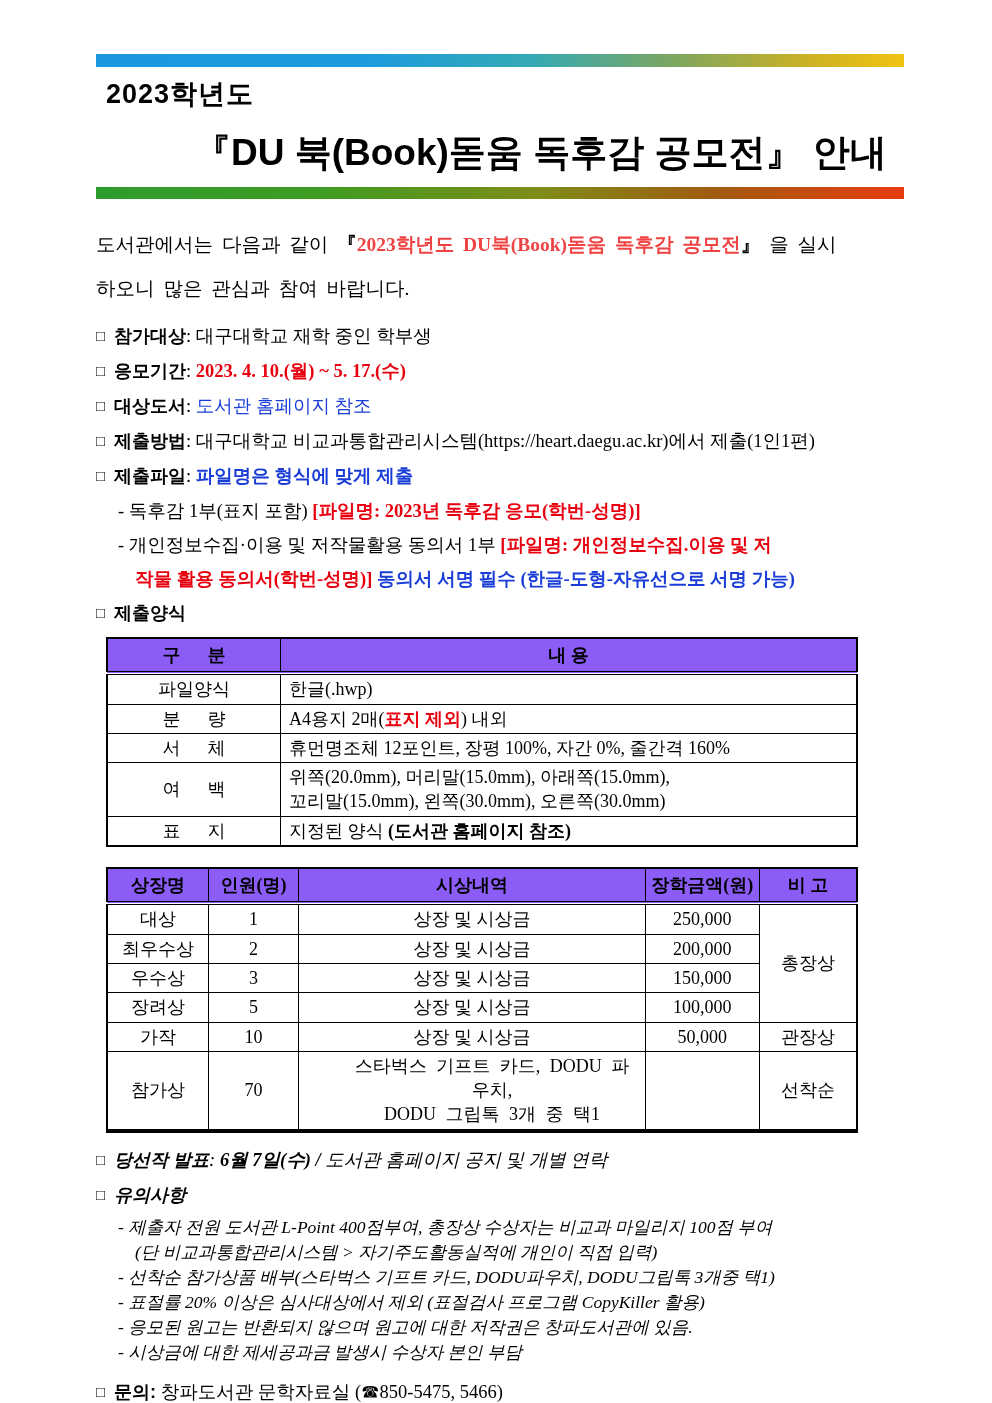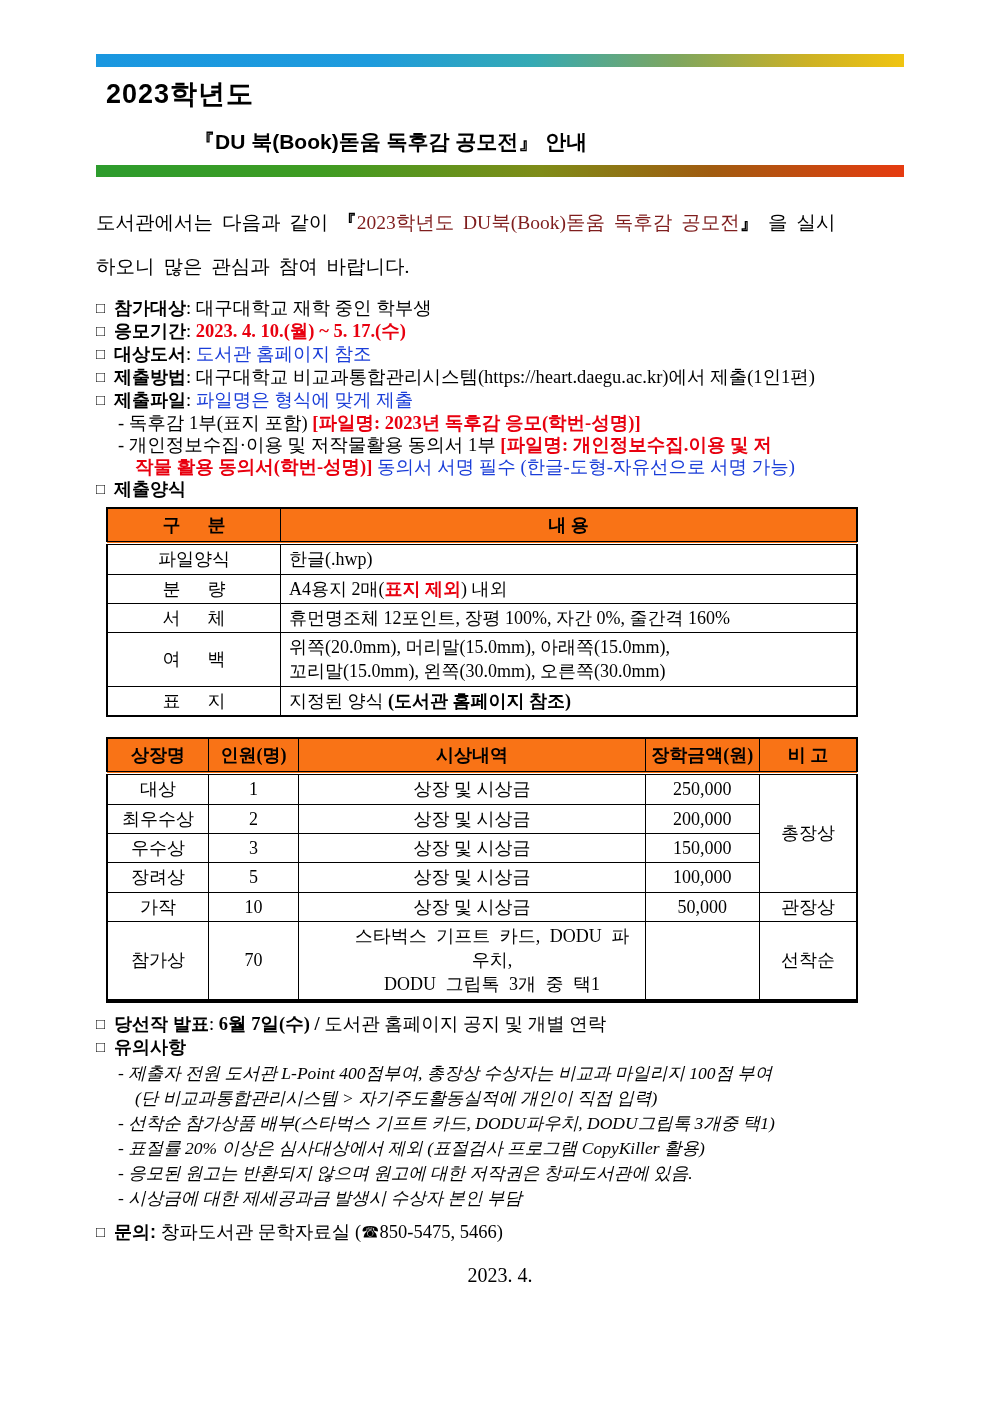--- a/index.html
+++ b/index.html
@@ -9,58 +9,58 @@
     font-family:"Liberation Serif","DejaVu Serif",serif;
   }
   .content{padding:54px 88px 0 96px;}
 
   
   .bar-top{height:13px;background:linear-gradient(90deg,#1a97e0 0%,#1e9bdd 34%,#35aab4 54%,#7fa65e 72%,#ccb125 88%,#f0c411 100%);}
   .bar-mid{height:12px;margin-top:9px;background:linear-gradient(90deg,#2d9c2d 0%,#3f9c22 28%,#7f8c18 55%,#a05c10 76%,#e63b10 100%);}
 
   
   .title-year{font-family:"Liberation Sans","DejaVu Sans",sans-serif;font-size:27px;font-weight:bold;margin:9px 0 16px 10px;letter-spacing:1px;}
-  .title-main{font-family:"Liberation Sans","DejaVu Sans",sans-serif;font-size:21px;font-weight:bold;margin:5px 0 0 98px;}
+  .title-main{font-family:"Liberation Sans","DejaVu Sans",sans-serif;font-size:37px;font-weight:bold;margin:5px 0 0 98px;}
 
   
   .intro{margin-top:24px;font-size:19.5px;line-height:44px;text-align:justify;word-spacing:4px;}
   .intro .bold{font-weight:bold;}
-  .hl{color:#7f1d1d;font-weight:normal;}
-
-  
-  .bullets{margin-top:8px;font-size:18.5px;line-height:22px;}
+  .hl{color:#ef4444;font-weight:bold;}
+
+  
+  .bullets{margin-top:8px;font-size:18.5px;line-height:34px;}
   .b-line{white-space:nowrap;}
   .box{display:inline-block;font-size:15px;margin-right:9px;transform:translateY(-1px);}
   .lbl-b{font-weight:bold;font-family:"Liberation Sans","DejaVu Sans",sans-serif;font-size:18px;}
   .sub{margin-left:22px;}
   .cont{margin-left:39px;}
   .red{color:#e8000f;font-weight:bold;}
   .redline{color:#e8000f;font-weight:bold;}
   .blue{color:#1a3dd8;}
-  .blue-b{color:#1a3dd8;font-weight:normal;}
+  .blue-b{color:#1a3dd8;font-weight:bold;}
   .mag{color:#000000;font-weight:bold;}
 
   
   table{border-collapse:collapse;width:752px;margin:6px 0 0 10px;font-size:18px;}
   th,td{border:1px solid #000;padding:2px 8px;line-height:1.35;}
   table{border:2px solid #000;}
-  thead th{background:#f97316;border-bottom:4px double #000;font-weight:bold;padding:4px 3px;}
+  thead th{background:#8b5cf6;border-bottom:4px double #000;font-weight:bold;padding:4px 3px;}
   .fmt-table .lbl{text-align:center;white-space:pre-wrap;width:156px;}
   .fmt-table .val{text-align:left;white-space:pre-wrap;}
   .award-table{margin-top:20px;border-bottom:4px solid #000;}
   .award-table td{text-align:center;white-space:pre-wrap;}
   .award-table .prize-wide{word-spacing:5px;padding-left:48px;}
 
   .sec-heading{margin:14px 0 0 14px;font-size:18.5px;line-height:30px;}
 
   
   .notes{margin:2px 0 0 22px;font-size:17.5px;line-height:25px;font-style:italic;}
   .note-indent{margin-left:17px;}
 
-  .announce{margin-top:10px;}
+  .announce{margin-top:10px;font-style:italic;}
   .bold{font-weight:bold;}
 
   
   .footer-date{text-align:center;font-size:20px;margin-top:20px;}
 </style>
 </head>
 <body>
 
 <div class="page">
   <div class="content">

